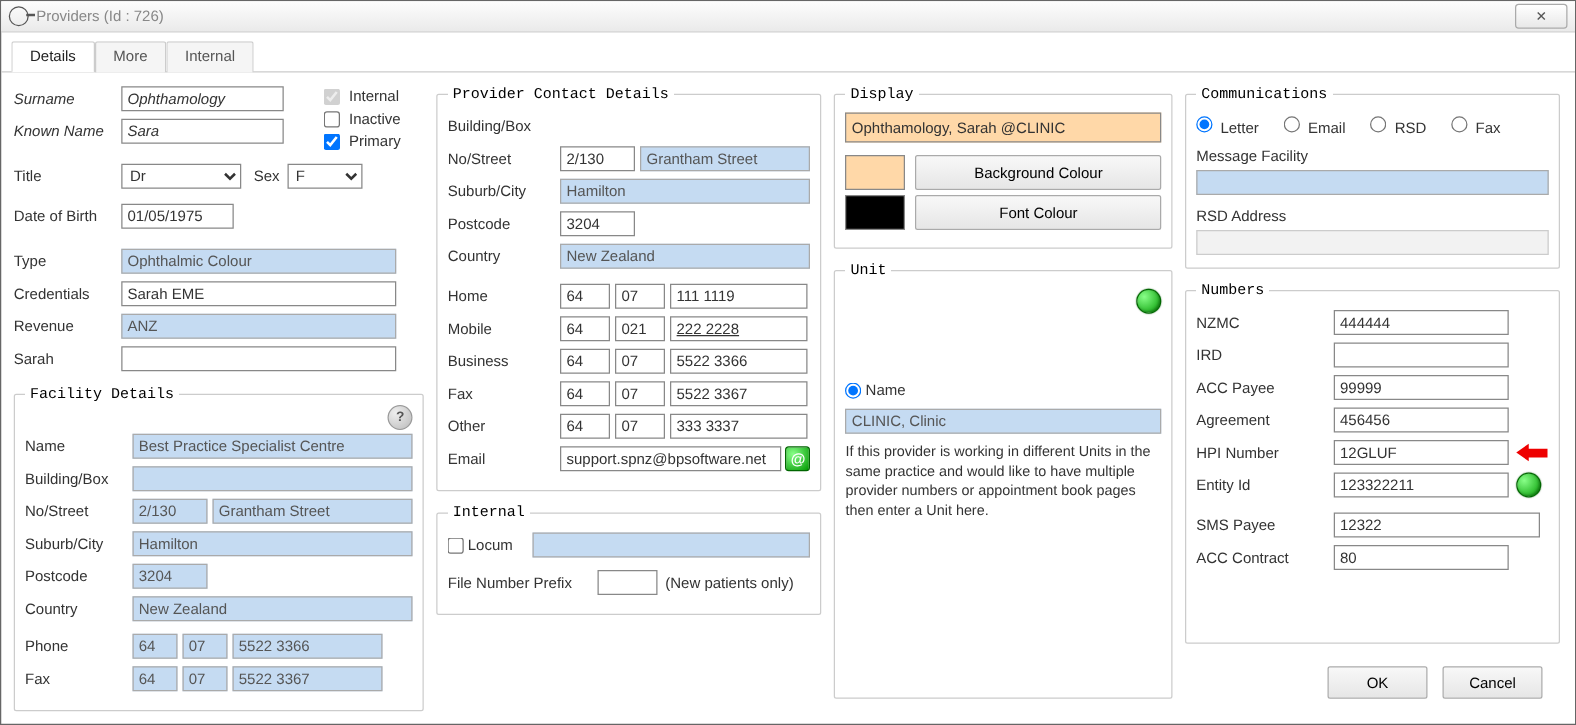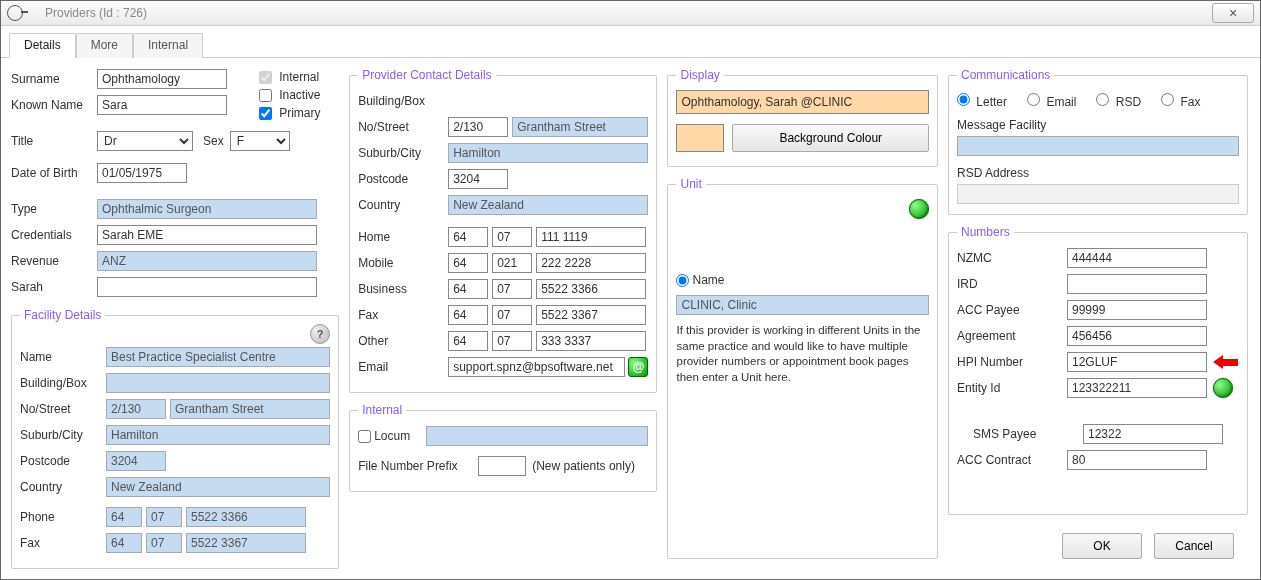--- a/index.html
+++ b/index.html
@@ -21,21 +21,21 @@
   .titlebar {
     height: 24px;
     background: linear-gradient(#fdfdfd, #eaeaea);
     border-bottom: 1px solid #d0d0d0;
     display: flex;
     align-items: center;
     padding: 0 6px;
     color: #888;
     justify-content: space-between;
   }
-  .titlebar-left { display:flex; align-items:center; gap:22px; }
+  .titlebar-left { display:flex; align-items:center; gap:6px; }
   .titlebar-icon {
     width: 14px; height: 14px;
     border-radius: 50%;
     border: 1.5px solid #555;
     position: relative;
   }
   .titlebar-icon::after {
     content:"";
     position:absolute;
     right:-6px; top:5px;
@@ -83,21 +83,21 @@
   .col2 { width: 310px; }
   .col3 { width: 272px; }
   .col4 { flex: 1; }
 
   fieldset {
     border: 1px solid #ccc;
     border-radius: 2px;
     padding: 8px 8px 10px 8px;
     margin: 0 0 10px 0;
   }
-  legend { padding: 0 4px; color: #8b5cf6; }
+  legend { padding: 0 4px; color: #000000; font-family: Liberation Mono, monospace; }
 
   .row { display: flex; align-items: center; margin-bottom: 4px; min-height: 22px; }
   .label { width: 86px; color: #333; flex-shrink: 0; }
   .label2 { width: 90px; color: #333; flex-shrink: 0; }
   .label-num { width: 110px; color: #333; flex-shrink: 0; }
 
   input[type=text], select, .readonly, .fake-input {
     box-sizing: border-box;
     height: 20px;
     border: 1px solid #888;
@@ -202,21 +202,21 @@
   <div class="tabs">
     <div class="tab active">Details</div>
     <div class="tab">More</div>
     <div class="tab">Internal</div>
   </div>
 
   <div class="body">
 
     <div class="col col1">
       <div style="display:flex; gap:10px;">
-        <div style="flex:1;">
+        <div style="flex:1;font-style:italic;">
           <div class="row">
               <span class="label">Surname</span>
             <input type="text" class="w-full" style="width: 130px;" value="Ophthamology">
             </div>
           <div class="row">
               <span class="label">Known Name</span>
             <input type="text" style="width: 130px;" value="Sara">
             </div>
         </div>
         <div style="width:80px; padding-top:2px;">
@@ -242,21 +242,21 @@
         <select style="width:60px;"><option>F</option></select>
       </div>
 
       <div class="row" style="margin-top:6px;">
           <span class="label">Date of Birth</span>
         <input type="text" style="width: 90px;" value="01/05/1975">
         </div>
 
       <div class="row" style="margin-top:10px;">
           <span class="label">Type</span>
-        <div class="readonly w-220">Ophthalmic Surgeon</div>
+        <div class="readonly w-220">Ophthalmic Colour</div>
         </div>
       <div class="row">
           <span class="label">Credentials</span>
         <input type="text" class="w-220" value="Sarah EME" style="">
         </div>
       <div class="row">
           <span class="label">Revenue</span>
         <div class="readonly w-220">ANZ</div>
         </div>
       <div class="row">
@@ -344,21 +344,21 @@
             <input type="text" style="width: 40px;" value="64">
             <input type="text" style="width: 40px;" value="07">
             <input type="text" style="width: 110px;" value="111 1119">
           </div>
           </div>
         <div class="row">
             <span class="label2">Mobile</span>
           <div class="phone-group">
             <input type="text" style="width: 40px;" value="64">
             <input type="text" style="width: 40px;" value="021">
-            <input type="text" style="width: 110px;" value="222 2228">
+            <input type="text" style="width: 110px; text-decoration: underline;" value="222 2228">
           </div>
           </div>
         <div class="row">
             <span class="label2">Business</span>
           <div class="phone-group">
             <input type="text" style="width: 40px;" value="64">
             <input type="text" style="width: 40px;" value="07">
             <input type="text" style="width: 110px;" value="5522 3366">
           </div>
           </div>
@@ -400,20 +400,24 @@
       </fieldset>
     </div>
 
     <div class="col col3">
       <fieldset>
         <legend>Display</legend>
         <div class="display-box" style="background:#ffd8a8;">Ophthamology, Sarah @CLINIC</div>
         <div class="row" style="margin-top:10px;gap:8px;">
           <div class="swatch" style="background:#ffd8a8;"></div>
           <button class="btn" style="flex:1;height:28px;">Background Colour</button>
+        </div>
+        <div class="row" style="gap:8px;">
+          <div class="swatch" style="background:#000;"></div>
+          <button class="btn" style="flex:1;height:28px;">Font Colour</button>
         </div>
       </fieldset>
 
       <fieldset style="flex:1;">
         <legend>Unit</legend>
         <div style="display:flex;justify-content:flex-end;">
             <span class="greenball"></span>
           </div>
         <div class="row" style="margin-top:50px;">
           <input type="radio" checked="" style="">
@@ -464,23 +468,23 @@
             <span class="head"></span>
               <span class="shaft"></span>
           </span>
         </div>
         <div class="row">
             <span class="label-num">Entity Id</span>
           <input type="text" style="width: 140px;" value="123322211">
           <span class="greenball" style="margin-left:6px;"></span>
           </div>
 
-        <div class="row" style="margin-top:24px;justify-content:center;">
+        <div class="row" style="margin-top:10px;">
             <span class="label-num">SMS Payee</span>
-          <input type="text" style="width: 140px;" value="12322">
+          <input type="text" style="width: 165px;" value="12322">
           </div>
         <div class="row">
             <span class="label-num">ACC Contract</span>
           <input type="text" style="width: 140px;" value="80">
           </div>
       </fieldset>
 
       <div class="footer-buttons">
         <button class="btn">OK</button>
         <button class="btn">Cancel</button>

